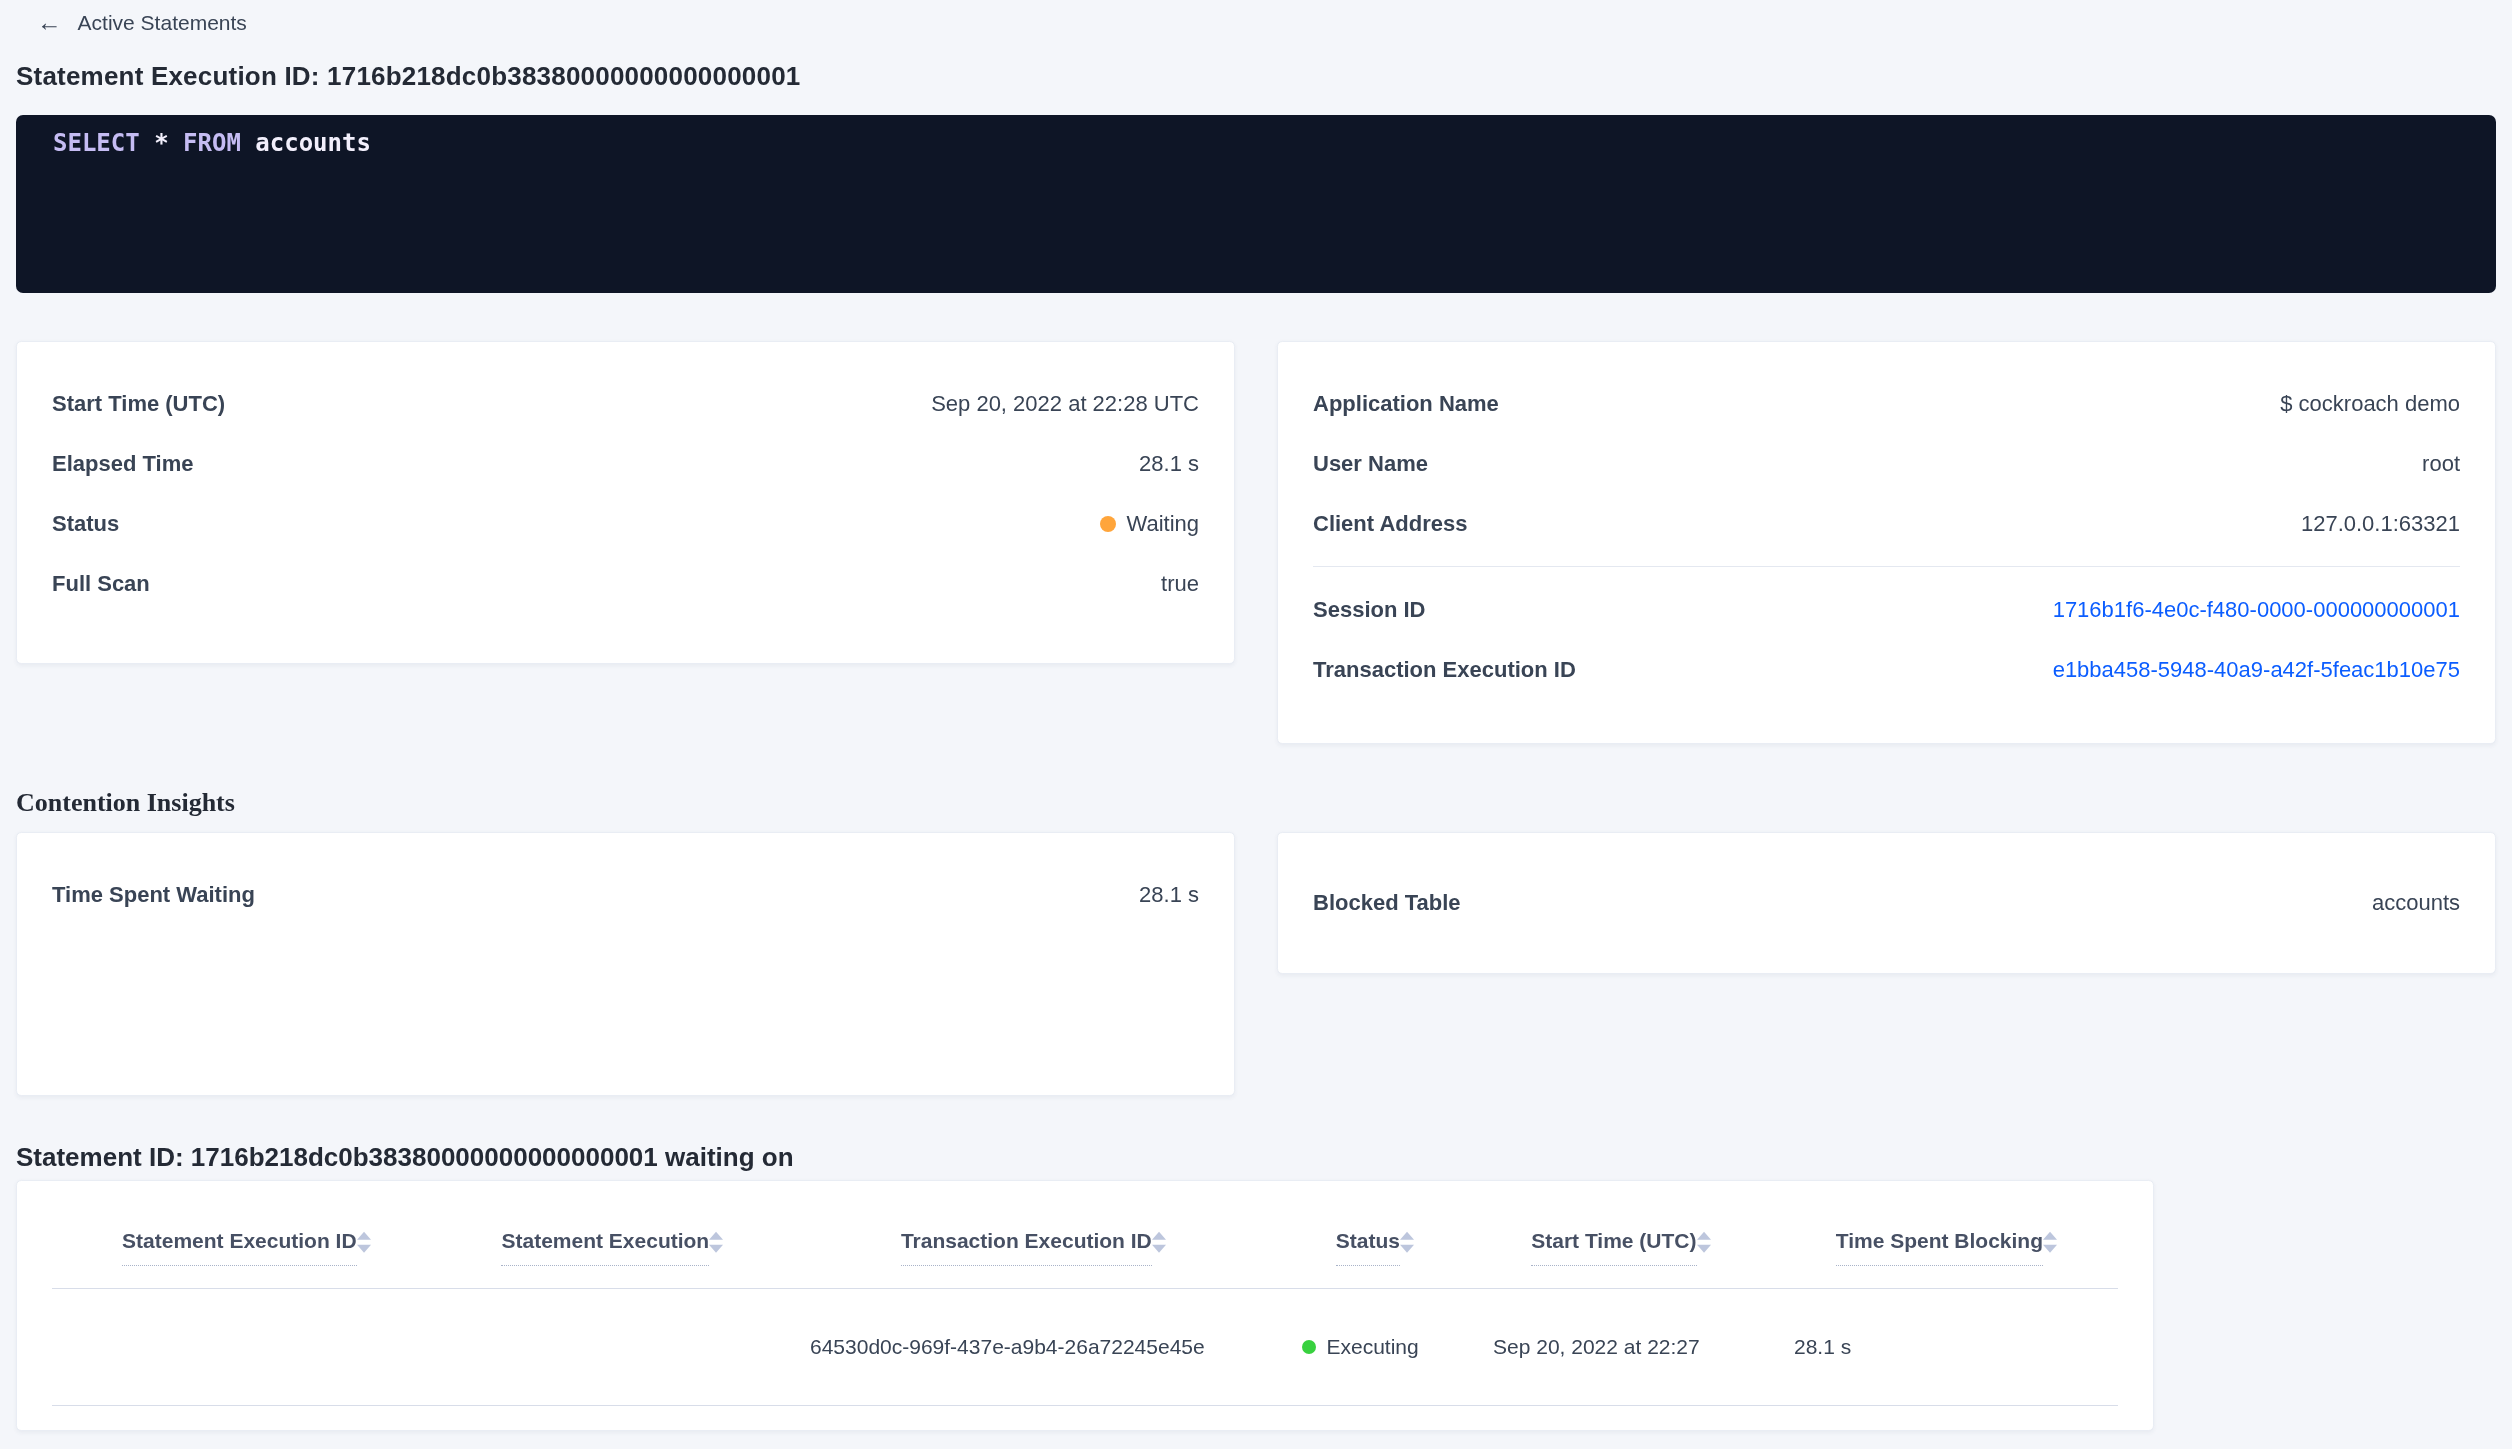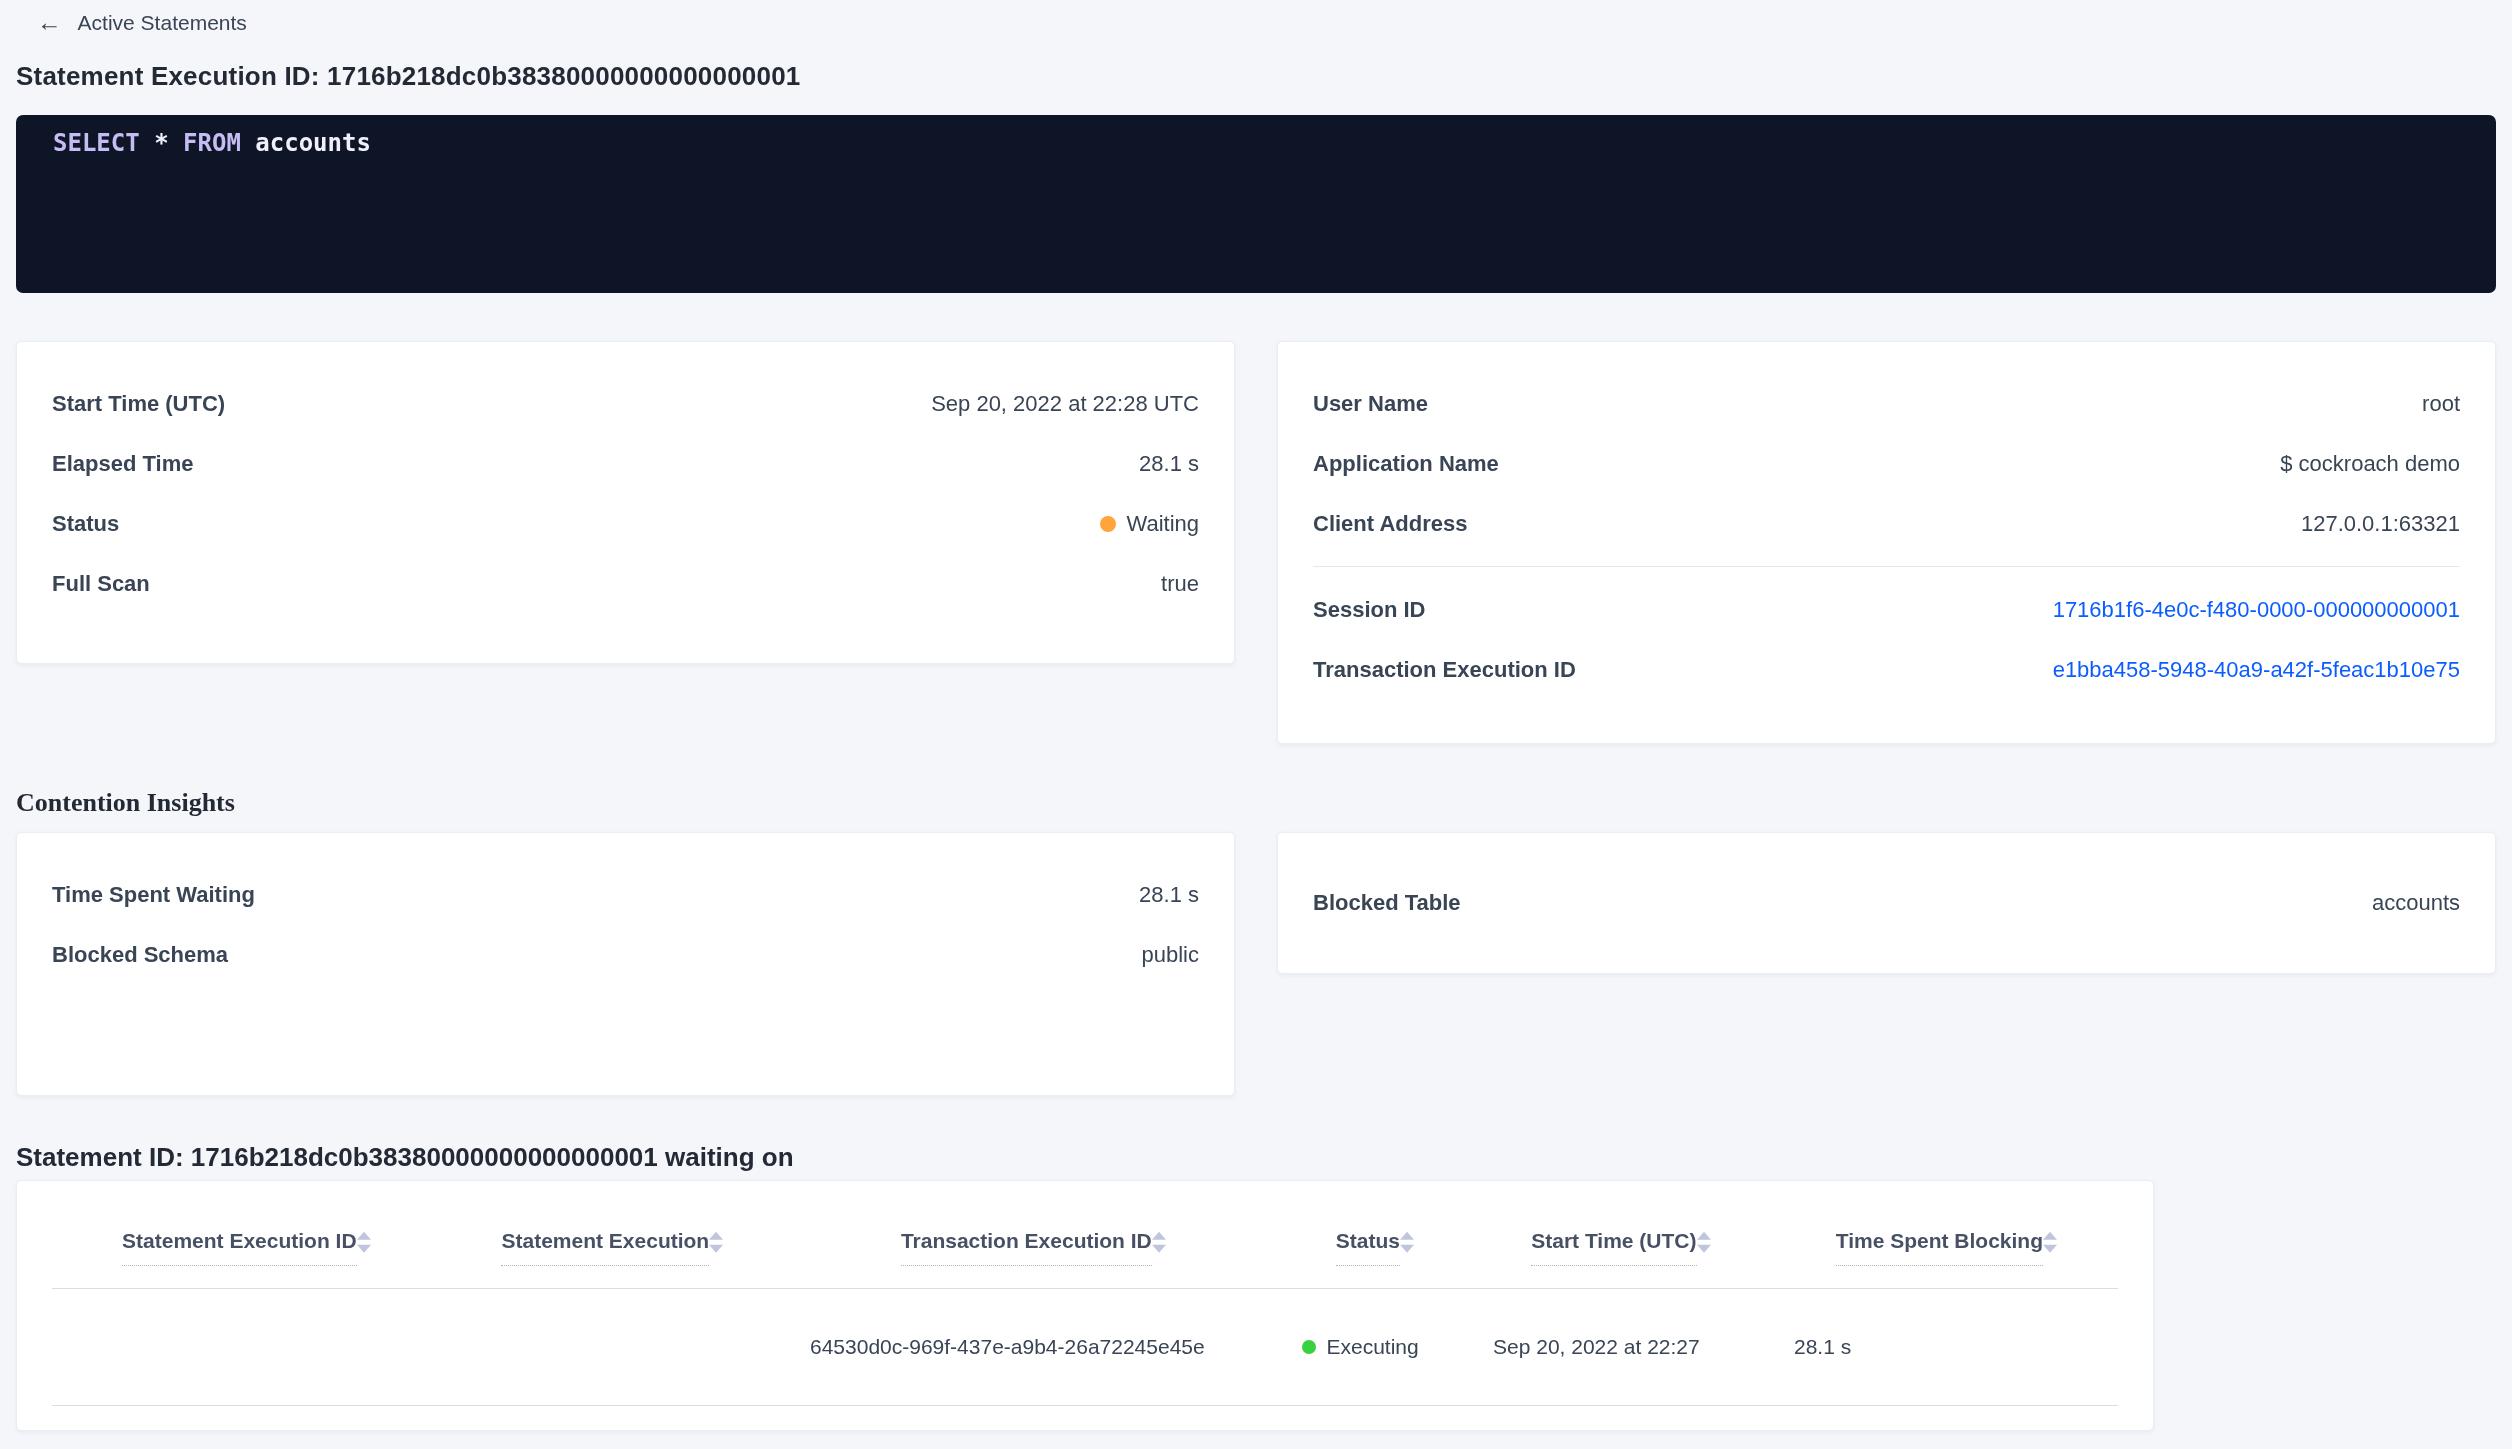--- a/index.html
+++ b/index.html
@@ -157,28 +157,28 @@
         </span>
       </div>
       <div class="kv">
         <span class="k">Full Scan</span>
         <span class="v">true</span>
       </div>
     </div>
 
     <div class="card card-right session-card">
       <div class="kv">
+        <span class="k">Application Name</span>
+        <span class="v">$ cockroach demo</span>
+      </div>
+      <div class="kv">
         <span class="k">User Name</span>
         <span class="v">root</span>
       </div>
       <div class="kv">
-        <span class="k">Application Name</span>
-        <span class="v">$ cockroach demo</span>
-      </div>
-      <div class="kv">
         <span class="k">Client Address</span>
         <span class="v">127.0.0.1:63321</span>
       </div>
       <div class="card-divider"></div>
       <div class="kv">
         <span class="k">Session ID</span>
         <a class="v link">1716b1f6-4e0c-f480-0000-000000000001</a>
       </div>
       <div class="kv">
         <span class="k">Transaction Execution ID</span>
@@ -187,24 +187,20 @@
     </div>
   </div>
 
   <h2 class="section-heading contention-heading">Contention Insights</h2>
 
   <div class="cards-row contention-row">
     <div class="card card-left contention-card-left">
       <div class="kv">
         <span class="k">Time Spent Waiting</span>
         <span class="v">28.1 s</span>
-      </div>
-      <div class="kv">
-        <span class="k">Blocked Schema</span>
-        <span class="v">public</span>
       </div>
     </div>
 
     <div class="card card-right blocked-table-card">
       <div class="kv">
         <span class="k">Blocked Table</span>
         <span class="v">accounts</span>
       </div>
     </div>
   </div>

